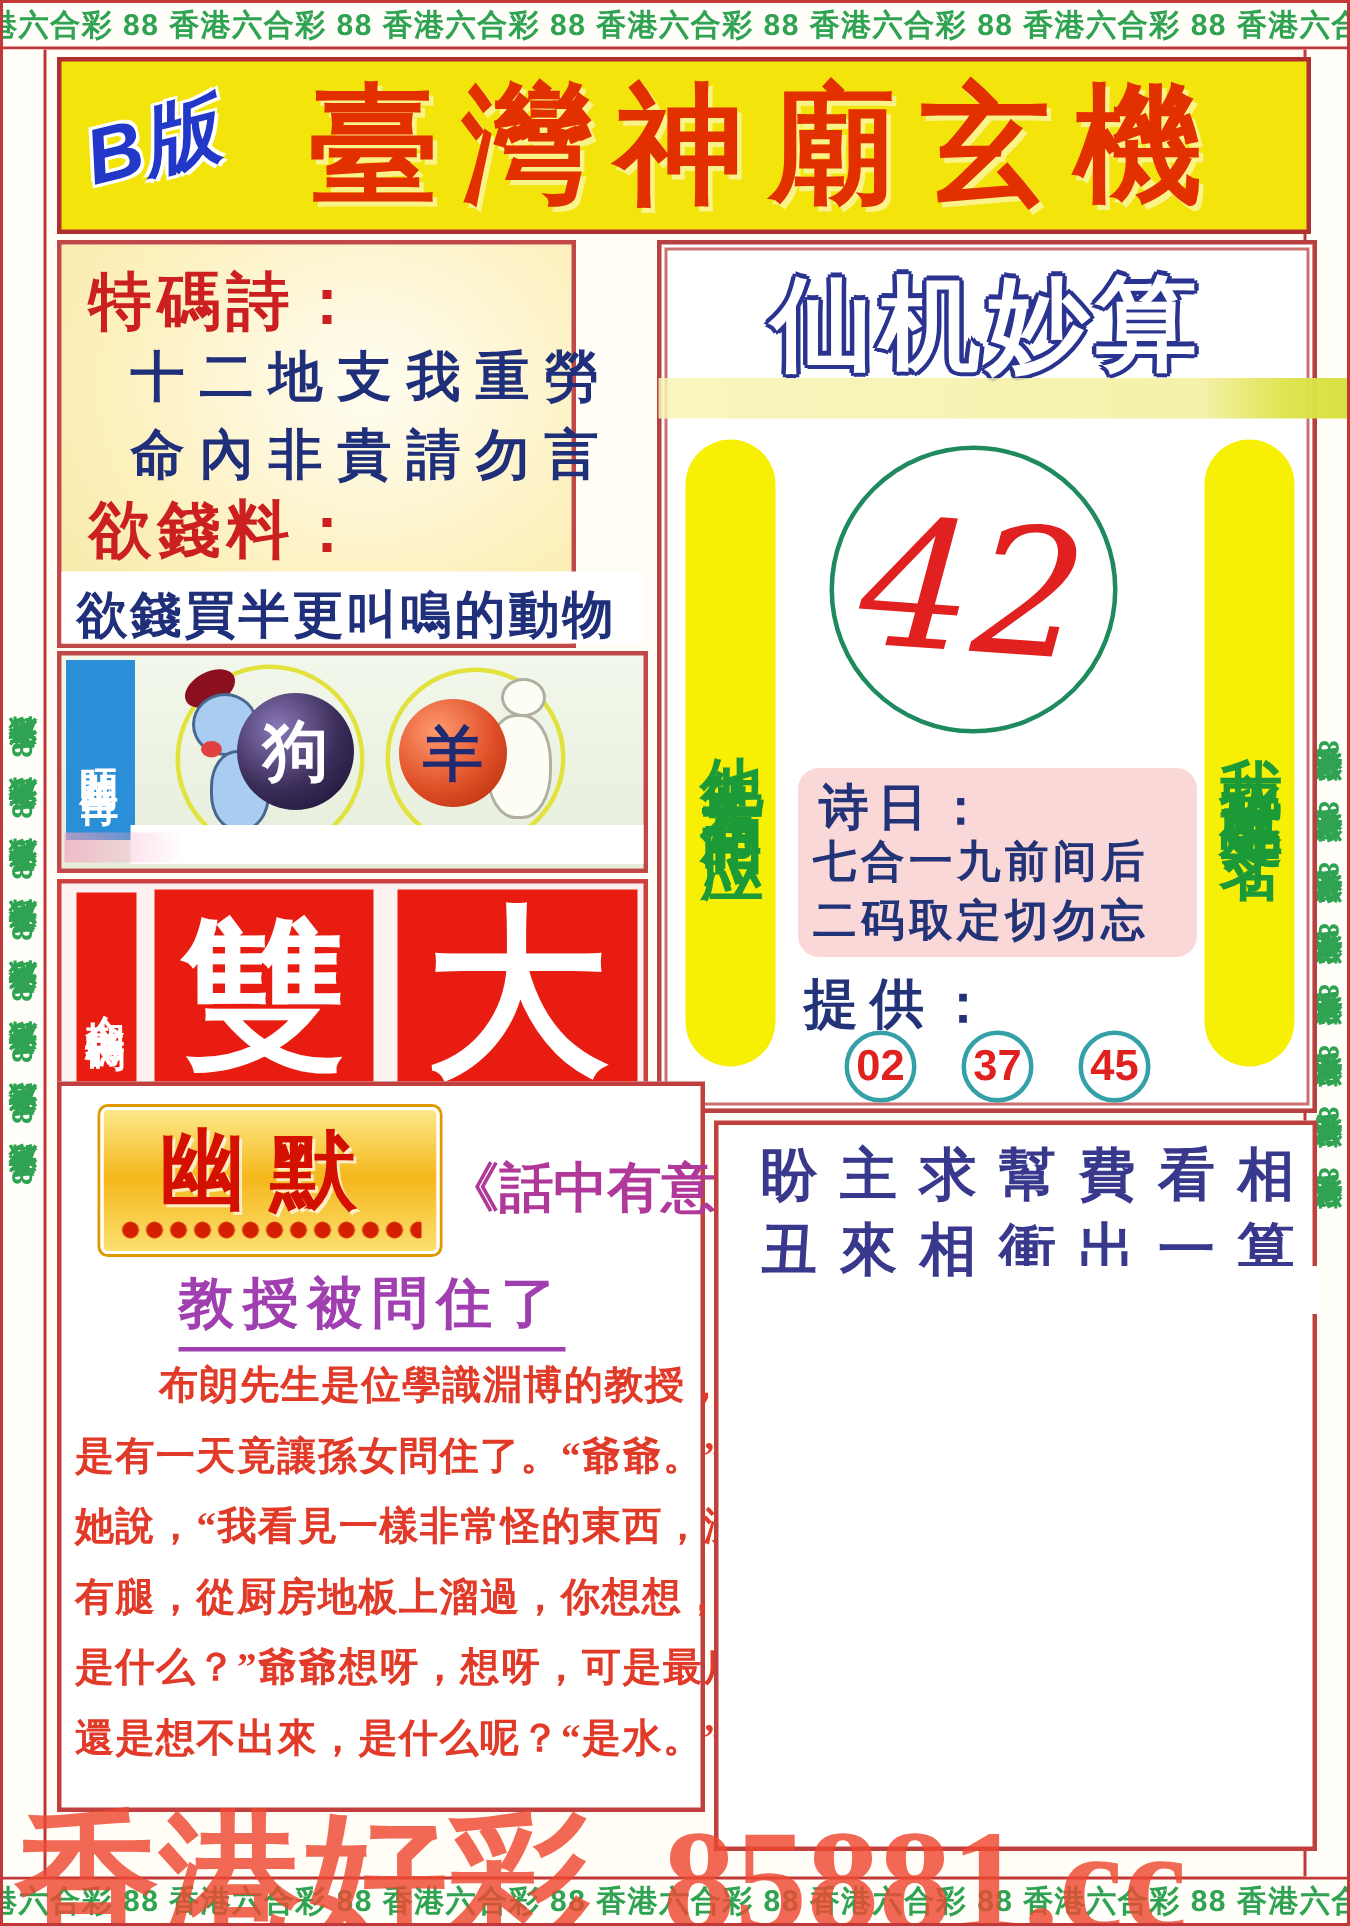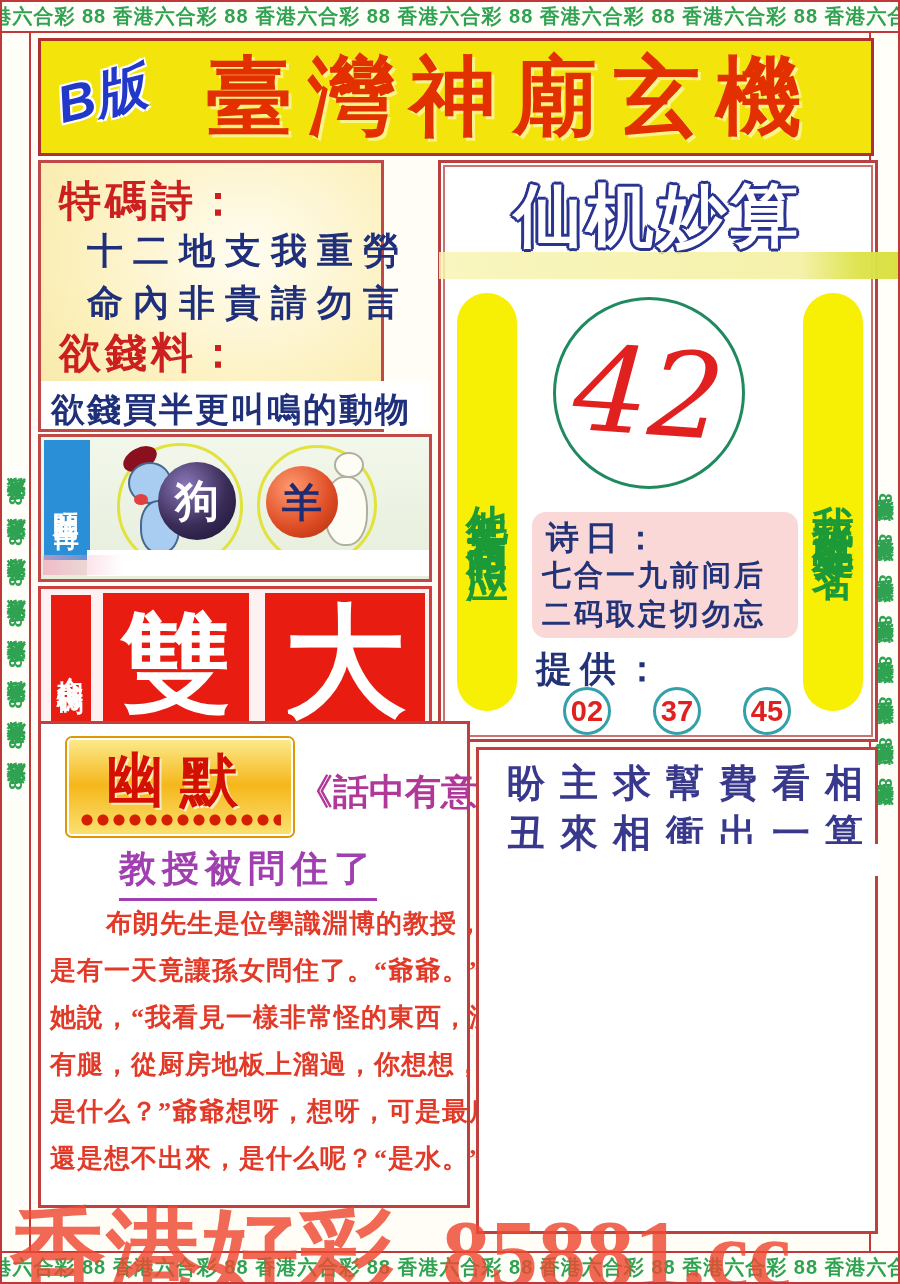--- a/index.html
+++ b/index.html
@@ -107,21 +107,21 @@
     font-family:"DejaVu Serif",serif;}
   .verse-box{position:absolute;left:91px;top:349px;width:266px;height:126px;background:#fbd8d8;
              border-radius:14px;}
   .verse-head{position:absolute;left:14px;top:4px;font-size:33px;font-weight:900;color:#223377;
               letter-spacing:6px;font-family:"Liberation Serif",serif;}
   .verse-lines{position:absolute;left:10px;top:44px;}
   .verse-line{font-size:29px;line-height:39px;font-weight:900;color:#223377;letter-spacing:3px;
               white-space:nowrap;font-family:"Liberation Serif",serif;}
   .provide{position:absolute;left:95px;top:482px;font-size:36px;font-weight:900;color:#223377;
            letter-spacing:8px;font-family:"Liberation Serif",serif;}
-  .num-row{position:absolute;left:122px;top:524px;display:flex;gap:42px;}
+  .num-row{position:absolute;left:122px;top:524px;display:flex;gap:30px;}
   .num-circle{width:48px;height:48px;border-radius:50%;border:3px solid #35a0a8;background:#fff;
      color:#e12020;font-size:29px;font-weight:900;display:flex;align-items:center;justify-content:center;}
 
   
   .streak{position:absolute;left:437px;top:250px;width:463px;height:27px;z-index:40;
     background:linear-gradient(90deg,rgba(248,244,180,.85) 0%,rgba(242,238,150,.8) 78%,
                rgba(221,227,74,.95) 90%,#d7e040 100%);}
 
   
   .humor-panel{left:36px;top:719px;width:432px;height:487px;border-color:#c04040;}

